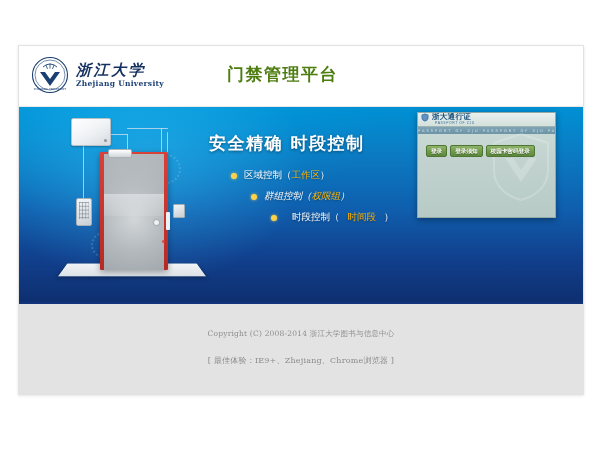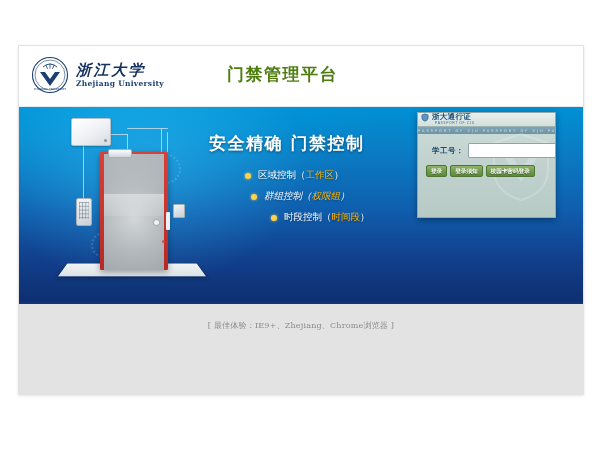--- a/index.html
+++ b/index.html
@@ -174,23 +174,23 @@
     font-size:9.5px;color:#ffffff;margin-bottom:8px;
     white-space:nowrap;
     font-family:"DejaVu Sans","Liberation Sans",sans-serif;
     text-shadow:0 1px 2px rgba(0,0,0,.35);
   }
   .bullet .dot{
     width:6px;height:6px;border-radius:50%;
     background:#ffd24a;flex:none;margin-right:7px;
     box-shadow:0 0 3px rgba(255,210,74,.8);
   }
-  .b1{margin-left:36px;}
+  .b1{margin-left:22px;}
   .b2{margin-left:42px;font-style:italic;}
-  .b3{margin-left:62px;}
+  .b3{margin-left:62px;gap:8px;}
   .hl{color:#ffb200;}
 
   
   .login{
     position:absolute;left:398px;top:5px;
     width:137px;height:104px;
     background:linear-gradient(180deg,#cfded9 0%,#c2d3cf 45%,#b7cac6 100%);
     border:1px solid #93a9a6;
     box-shadow:0 2px 6px rgba(0,0,0,.35);
     overflow:hidden;
@@ -319,21 +319,21 @@
           <div class="door-band"></div>
           <div class="knob"></div>
         </div>
         <div class="door-closer"></div>
         <div class="door-strip"></div>
         <div class="led"></div>
       </div>
     </div>
 
     <div class="banner-copy">
-      <div class="slogan">安全精确  门禁控制</div>
+      <div class="slogan">安全精确  时段控制</div>
       <div class="bullets">
         <div class="bullet b1">
           <span class="dot"></span>
           <span>区域控制（</span>
             <span class="hl">工作区</span>
             <span>）</span>
         </div>
         <div class="bullet b2">
           <span class="dot"></span>
           <span>群组控制（</span>
@@ -359,30 +359,27 @@
           <div class="login-bar-txt">浙大通行证</div>
           <div class="login-sub">PASSPORT OF ZJU</div>
         </div>
       </div>
       <div class="ticker">PASSPORT OF ZJU    PASSPORT OF ZJU    PASSPORT OF ZJU</div>
       <div class="login-body">
         <svg class="wm" viewBox="0 0 60 70">
           <path d="M30 2 L57 11 V38 C57 54 45 64 30 68 C15 64 3 54 3 38 V11 Z" fill="none" stroke="#ffffff" stroke-width="2"></path>
           <path d="M14 26 L30 50 L46 26 L38 26 L30 38 L22 26 Z" fill="#ffffff"></path>
         </svg>
-        <div class="frow">
-          <div class="flabel">学工号：</div>
-          <input class="finput" type="text" placeholder="" style="">
-        </div>
         <div class="btnrow">
           <button class="gbtn">登录</button>
           <button class="gbtn">登录须知</button>
           <button class="gbtn">校园卡密码登录</button>
         </div>
       </div>
     </div>
   </div>
 
   <div class="footer">
+    <div class="copyright">Copyright (C) 2008-2014 浙江大学图书与信息中心</div>
     <div class="browsers">[ 最佳体验：IE9+、Zhejiang、Chrome浏览器 ]</div>
   </div>
 
 </div>
 
 </body></html>

